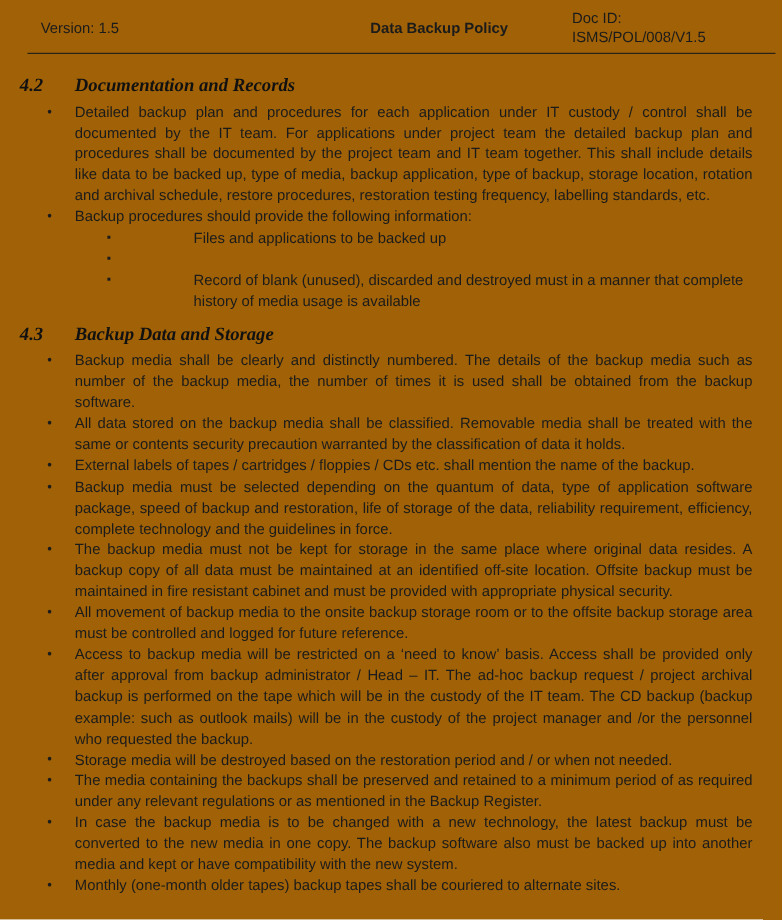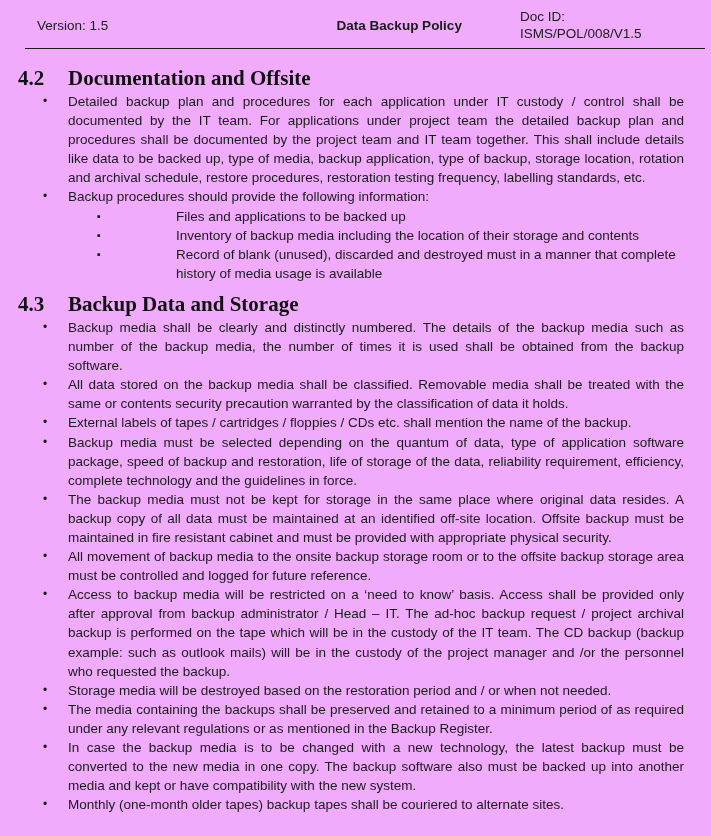--- a/index.html
+++ b/index.html
@@ -1,20 +1,20 @@
 <!DOCTYPE html>
 <html><head>
 <meta charset="utf-8">
 <style>
   html, body { margin: 0; padding: 0; background: #ffffff; }
   .page {
     position: relative;
     width: 711px;
     height: 836px;
-    background: #f0abfc;
+    background: #a16207;
     color: #1b1b1b;
     font-family: "Liberation Sans", sans-serif;
     font-size: 13.5px;
     line-height: 19.1px;
     overflow: hidden;
     box-sizing: border-box;
   }
   .page * { box-sizing: border-box; }
 
   
@@ -32,24 +32,25 @@
   .hc-center { flex: 1 1 0; text-align: center; font-weight: bold; }
   .hc-right  { flex: 0 0 185px; }
 
   
   main { padding: 20px 27px 0 0; }
 
   .sec-head {
     display: flex;
     font-family: "Liberation Serif", serif;
     font-weight: bold;
-    font-size: 21px;
+    font-size: 17px;
     line-height: 18px;
     color: #111;
     margin: 0 0 5px 0;
+    font-style: italic;
   }
   section + section .sec-head { margin-top: 12px; }
   .sec-num { flex: 0 0 68px; padding-left: 18px; }
   .sec-title { flex: 1 1 auto; }
 
   .b1 { display: flex; padding-left: 43px; margin: 0; }
   .b1 > .marker {
     flex: 0 0 25px;
     font-size: 12px;
     line-height: 19.1px;
@@ -78,40 +79,39 @@
       <div>Doc ID:</div>
       <div>ISMS/POL/008/V1.5</div>
     </div>
   </header>
 
   <main>
 
     <section>
       <div class="sec-head">
         <span class="sec-num">4.2</span>
-        <span class="sec-title">Documentation and Offsite</span>
+        <span class="sec-title">Documentation and Records</span>
       </div>
 
       <div class="b1">
         <span class="marker">•</span>
         <span class="btext">Detailed backup plan and procedures for each application under IT custody / control shall be documented by the IT team. For applications under project team the detailed backup plan and procedures shall be documented by the project team and IT team together.  This shall include details like data to be backed up, type of media, backup application, type of backup, storage location, rotation and archival schedule, restore procedures, restoration testing frequency, labelling standards, etc.</span>
       </div>
 
       <div class="b1">
         <span class="marker">•</span>
         <span class="btext">Backup procedures should provide the following information:</span>
       </div>
 
       <div class="b2">
         <span class="marker">▪</span>
         <span class="btext">Files and applications to be backed up</span>
       </div>
       <div class="b2">
         <span class="marker">▪</span>
-        <span class="btext">Inventory of backup media including the location of their storage and contents</span>
       </div>
       <div class="b2">
         <span class="marker">▪</span>
         <span class="btext">Record of blank (unused), discarded and destroyed must in a manner that complete history of media usage is available</span>
       </div>
     </section>
 
     <section>
       <div class="sec-head">
         <span class="sec-num">4.3</span>

